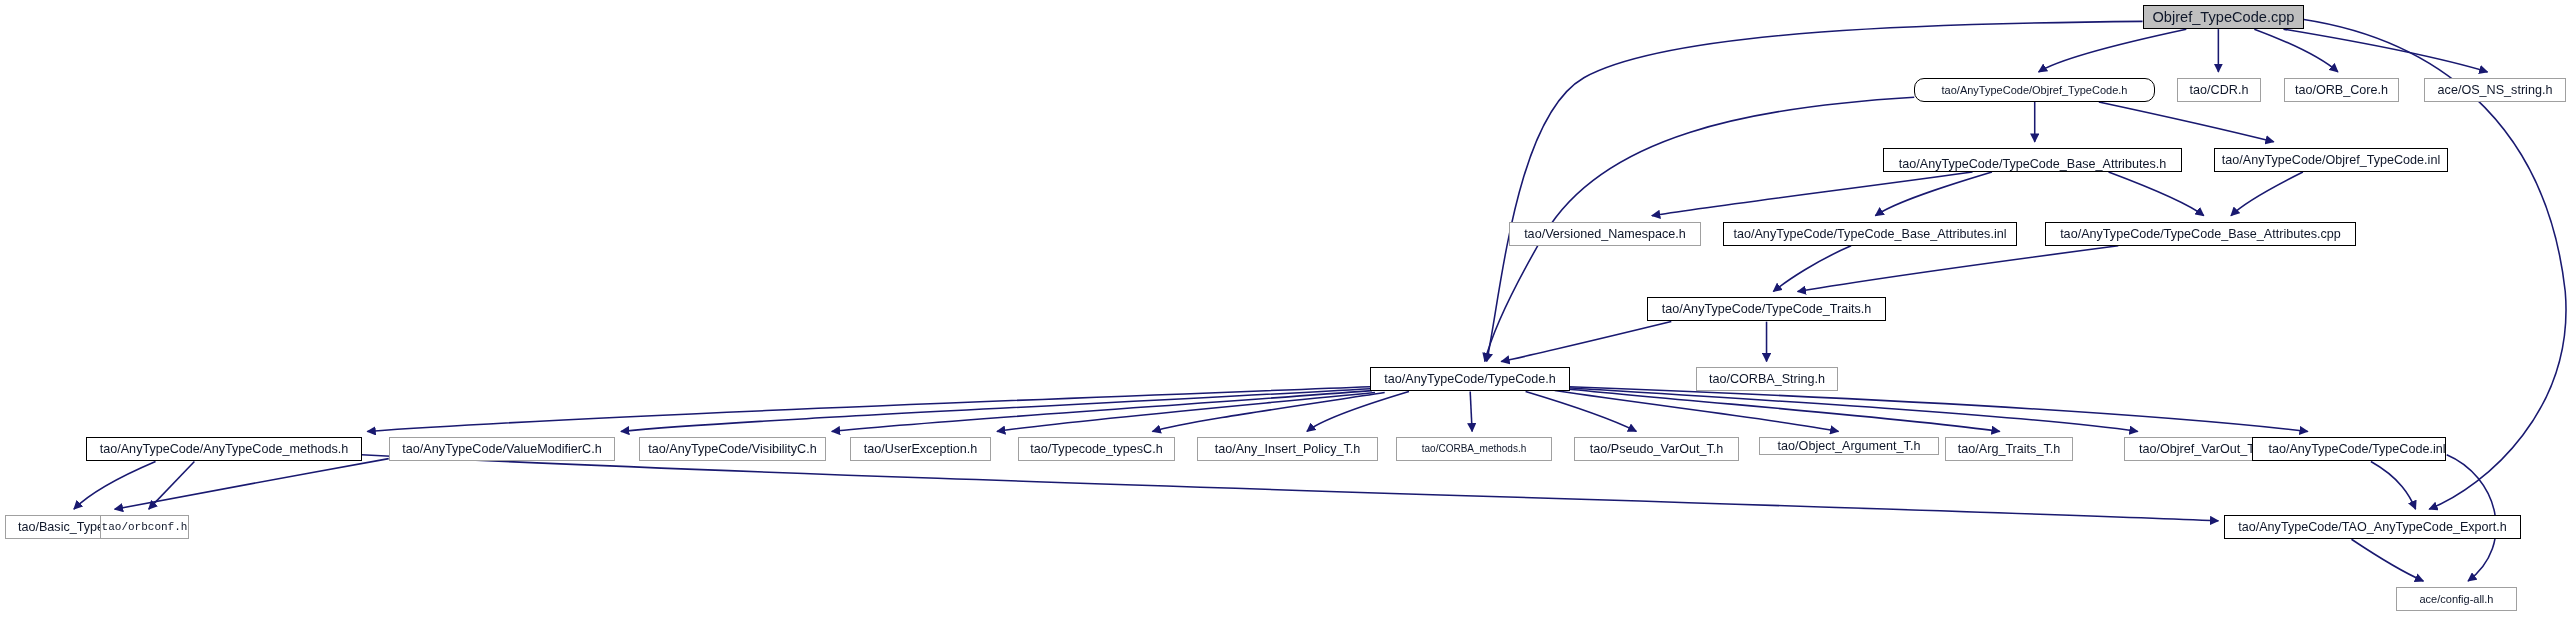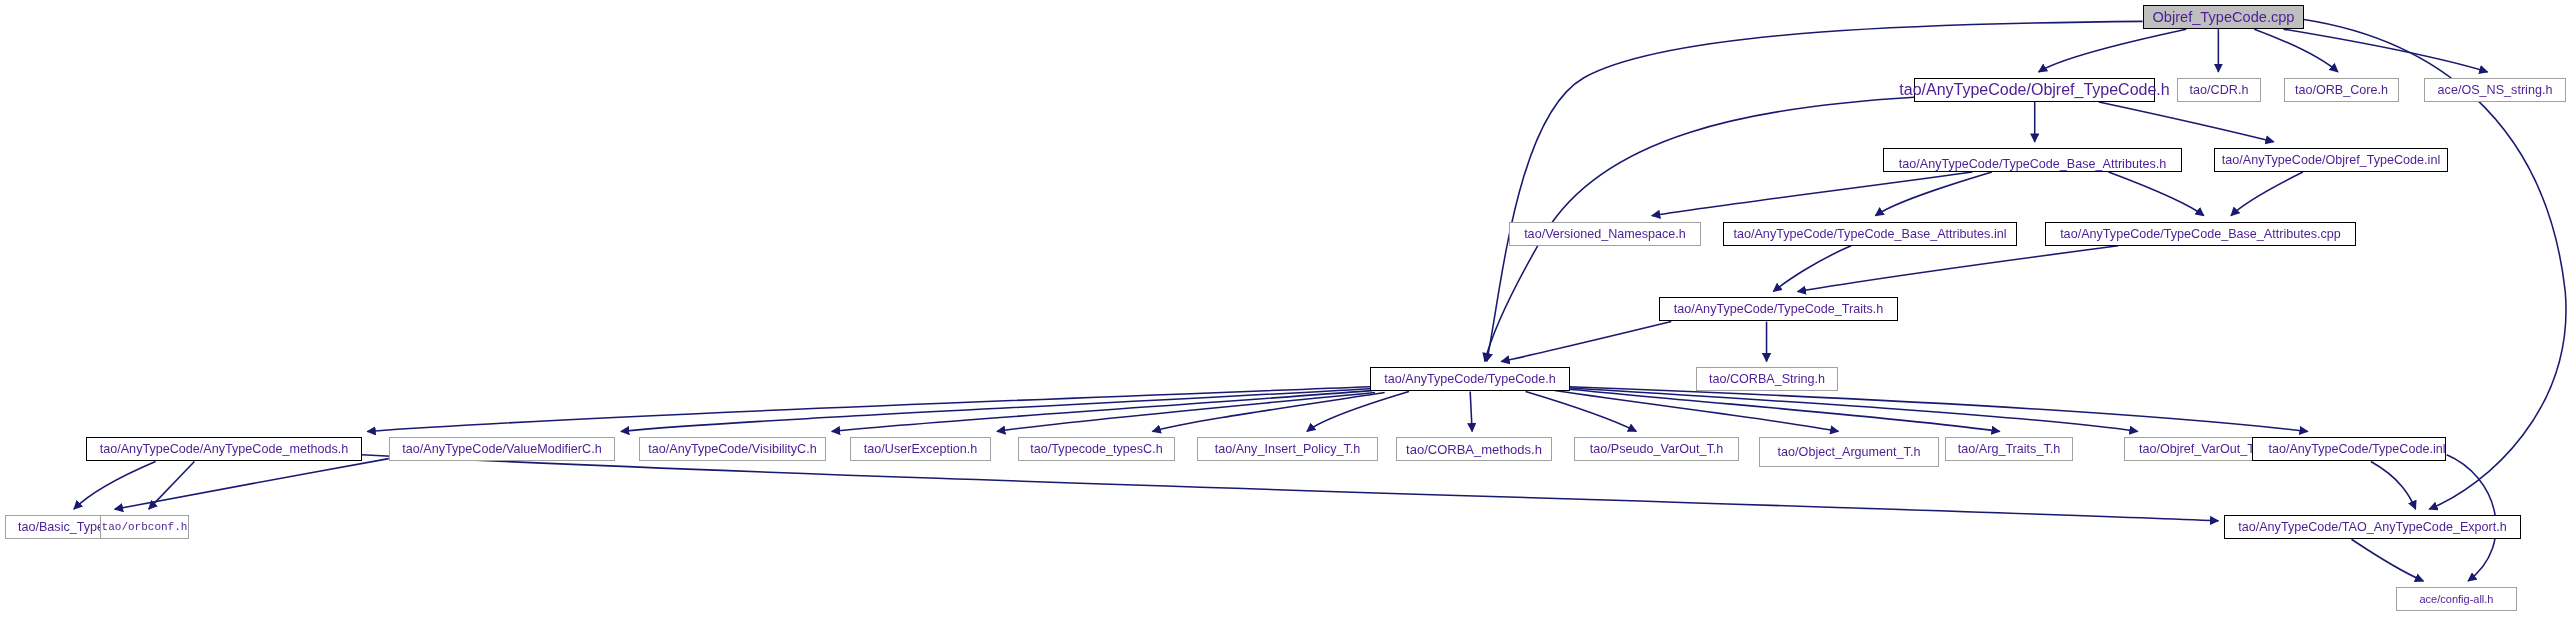--- a/index.html
+++ b/index.html
@@ -1,21 +1,21 @@
 <!DOCTYPE html>
 <html><head>
 <meta charset="utf-8">
 <style>
   html,body{margin:0;padding:0;background:#ffffff;}
   #canvas{position:relative;width:2576px;height:617px;background:#ffffff;
           font-family:"Liberation Sans", sans-serif;overflow:hidden;}
   svg.edges{position:absolute;left:0;top:0;width:2576px;height:617px;}
   .node{position:absolute;box-sizing:border-box;display:flex;align-items:center;
         justify-content:center;background:#ffffff;white-space:nowrap;
-        color:#4c1d95;}
+        color:#0f172a;}
   .node .lbl{display:block;line-height:1;}
   .node.gray{border:1px solid #a0a0a0;}
   .node.black{border:1px solid #000000;}
   .node.root{border:1px solid #000000;background:#bfbfbf;}
 </style>
 </head>
 <body>
 
 <div id="canvas">
 
@@ -62,21 +62,21 @@
         <path d="M2518,468 C2570,490 2590,560 2540,598" marker-end="url(#arrow)" stroke="#191970"></path>
         <path d="M2420,555 C2450,575 2480,592 2494,598" marker-end="url(#arrow)" stroke="#191970"></path>
         <path d="M400,472 C300,490 180,512 118,524" marker-end="url(#arrow)" stroke="#191970"></path>
       </g>
   </svg>
 
   <div id="node-layer">
       <div class="node root" style="left: 2143px; top: 4.9px; width: 161px; height: 24px; font-size: 14.6px;">
         <span class="lbl">Objref_TypeCode.cpp</span>
       </div>
-      <div class="node black" style="left: 1914px; top: 78px; width: 241px; height: 24px; font-size: 16px;">
+      <div class="node black" style="left: 1914px; top: 78px; width: 241px; height: 24px; font-size: 11px; border-radius: 10px;">
         <span class="lbl">tao/AnyTypeCode/Objref_TypeCode.h</span>
       </div>
       <div class="node gray" style="left: 2177px; top: 78px; width: 84px; height: 24px; font-size: 12.6px;">
         <span class="lbl">tao/CDR.h</span>
       </div>
       <div class="node gray" style="left: 2284px; top: 78px; width: 115px; height: 24px; font-size: 12.6px;">
         <span class="lbl">tao/ORB_Core.h</span>
       </div>
       <div class="node gray" style="left: 2424px; top: 78px; width: 142px; height: 24px; font-size: 12.6px;">
         <span class="lbl">ace/OS_NS_string.h</span>
@@ -89,21 +89,21 @@
       </div>
       <div class="node gray" style="left: 1509px; top: 222px; width: 192px; height: 24px; font-size: 12.6px;">
         <span class="lbl">tao/Versioned_Namespace.h</span>
       </div>
       <div class="node black" style="left: 1723px; top: 222px; width: 294px; height: 24px; font-size: 12.6px;">
         <span class="lbl">tao/AnyTypeCode/TypeCode_Base_Attributes.inl</span>
       </div>
       <div class="node black" style="left: 2045px; top: 222px; width: 311px; height: 24px; font-size: 12.6px;">
         <span class="lbl">tao/AnyTypeCode/TypeCode_Base_Attributes.cpp</span>
       </div>
-      <div class="node black" style="left: 1647px; top: 297px; width: 239px; height: 24px; font-size: 12.6px; margin-left: 12px;">
+      <div class="node black" style="left: 1647px; top: 297px; width: 239px; height: 24px; font-size: 12.6px;">
         <span class="lbl">tao/AnyTypeCode/TypeCode_Traits.h</span>
       </div>
       <div class="node gray" style="left: 1696px; top: 367px; width: 142px; height: 24px; font-size: 12.6px;">
         <span class="lbl">tao/CORBA_String.h</span>
       </div>
       <div class="node black" style="left: 1370px; top: 367px; width: 200px; height: 24px; font-size: 12.6px;">
         <span class="lbl">tao/AnyTypeCode/TypeCode.h</span>
       </div>
       <div class="node black" style="left: 86px; top: 437px; width: 276px; height: 24px; font-size: 12.6px;">
         <span class="lbl">tao/AnyTypeCode/AnyTypeCode_methods.h</span>
@@ -116,27 +116,27 @@
       </div>
       <div class="node gray" style="left: 850px; top: 437px; width: 141px; height: 24px; font-size: 12.6px;">
         <span class="lbl">tao/UserException.h</span>
       </div>
       <div class="node gray" style="left: 1018px; top: 437px; width: 157px; height: 24px; font-size: 12.6px;">
         <span class="lbl">tao/Typecode_typesC.h</span>
       </div>
       <div class="node gray" style="left: 1197px; top: 437px; width: 181px; height: 24px; font-size: 12.6px;">
         <span class="lbl">tao/Any_Insert_Policy_T.h</span>
       </div>
-      <div class="node gray" style="left: 1396px; top: 437px; width: 156px; height: 24px; font-size: 13px;">
+      <div class="node gray" style="left: 1396px; top: 437px; width: 156px; height: 24px; font-size: 10px;">
         <span class="lbl">tao/CORBA_methods.h</span>
       </div>
       <div class="node gray" style="left: 1574px; top: 437px; width: 165px; height: 24px; font-size: 12.6px;">
         <span class="lbl">tao/Pseudo_VarOut_T.h</span>
       </div>
-      <div class="node gray" style="left: 1759px; top: 437px; width: 180px; height: 30px; font-size: 12.6px;">
+      <div class="node gray" style="left: 1759px; top: 437px; width: 180px; height: 18px; font-size: 12.6px;">
         <span class="lbl">tao/Object_Argument_T.h</span>
       </div>
       <div class="node gray" style="left: 1945px; top: 437px; width: 128px; height: 24px; font-size: 12.6px;">
         <span class="lbl">tao/Arg_Traits_T.h</span>
       </div>
       <div class="node gray" style="left: 2084px; top: 437px; width: 155px; height: 24px; font-size: 12.6px; margin-left: 40px;">
         <span class="lbl">tao/Objref_VarOut_T.h</span>
       </div>
       <div class="node black" style="left: 2252px; top: 437px; width: 194px; height: 24px; font-size: 12.6px; padding-left: 16px;">
         <span class="lbl">tao/AnyTypeCode/TypeCode.inl</span>

